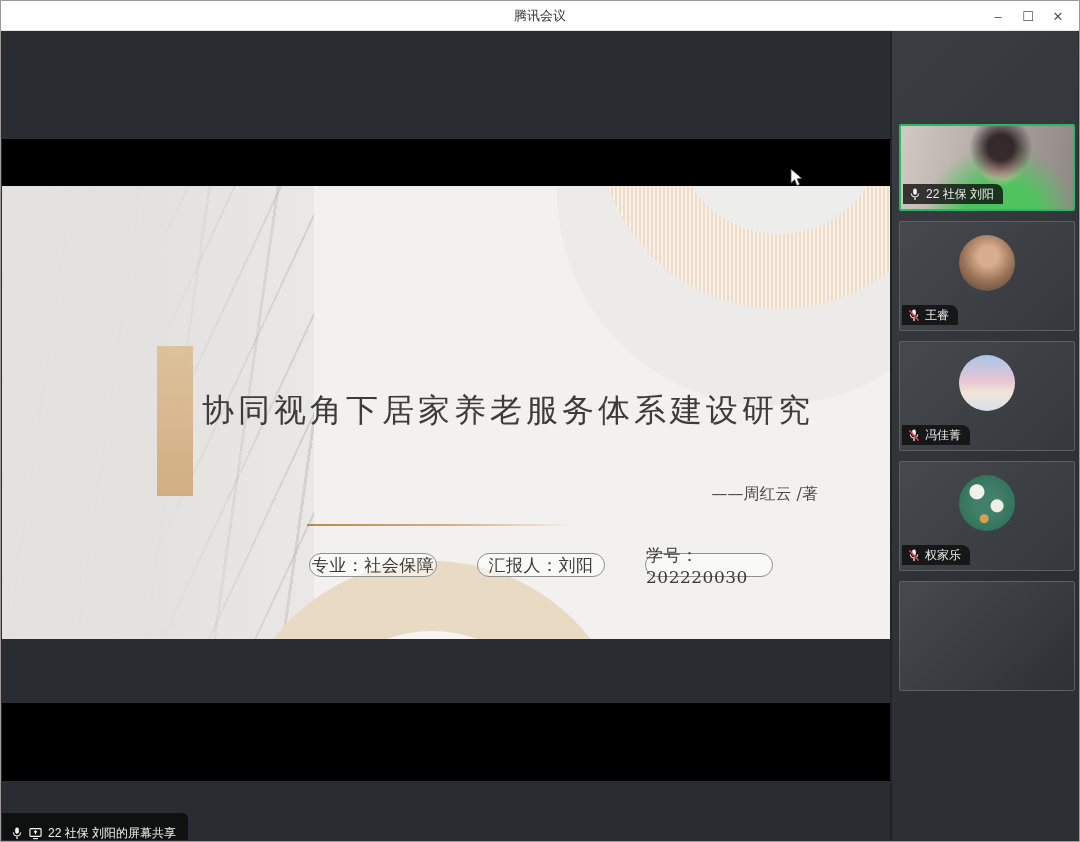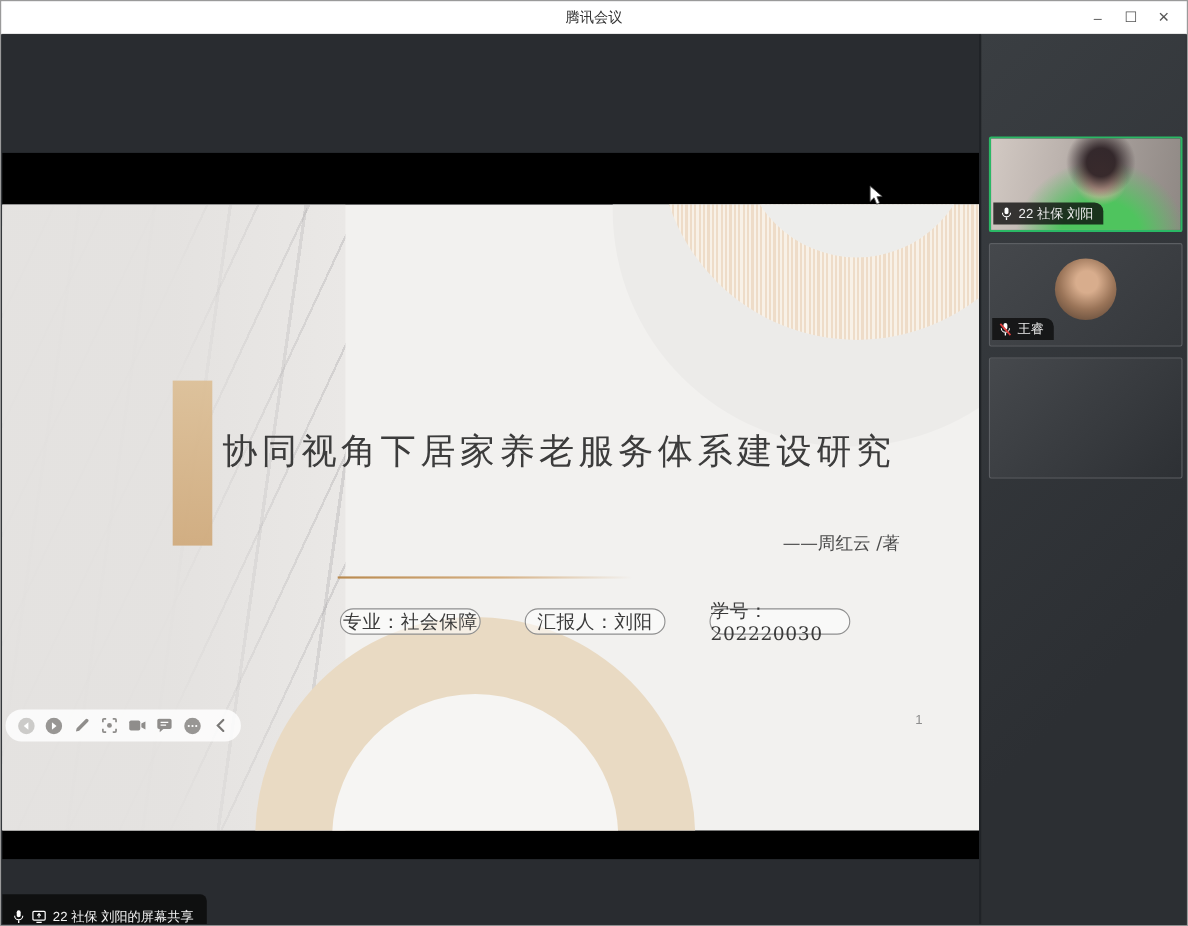--- a/index.html
+++ b/index.html
@@ -14,21 +14,21 @@
   .win-btn{width:30px;height:30px;display:flex;align-items:center;justify-content:center;
            color:#555;font-size:13px;cursor:default;}
   
   .app-body{position:absolute;top:30px;left:1px;right:1px;bottom:1px;display:flex;}
   .main{position:relative;width:888px;height:100%;background:#292c30;overflow:hidden;flex:0 0 888px;}
   
   .band{position:absolute;left:0;width:100%;background:#000;}
   .band.top{top:108px;height:47px;}
   .band.bottom{top:672px;height:78px;}
   
-  .slide{position:absolute;left:0;top:155px;width:888px;height:569px;background:#f2f1ef;overflow:hidden;}
+  .slide{position:absolute;left:0;top:155px;width:888px;height:453px;background:#f2f1ef;overflow:hidden;}
   .marble{position:absolute;left:0;top:0;bottom:0;width:312px;z-index:1;
     background:
       linear-gradient(to right, rgba(228,226,224,.96) 50%, rgba(242,241,239,0) 100%),
       repeating-linear-gradient(115deg, rgba(148,146,150,.28) 0 2px, rgba(242,241,239,0) 2px 42px),
       repeating-linear-gradient(98deg, rgba(120,118,124,.20) 0 3px, rgba(242,241,239,0) 3px 68px),
       #eae8e6;}
   .circle-tr-bg{position:absolute;left:555px;top:-210px;width:430px;height:430px;border-radius:50%;
     background:#ecebe9;z-index:1;}
   .ring-tr{position:absolute;left:597px;top:-237px;width:360px;height:360px;border-radius:50%;z-index:1;
     background:repeating-linear-gradient(90deg,#eedcc8 0 2px,#f8f1e7 2px 4px);}
@@ -59,21 +59,21 @@
   .ppt-toolbar .tb{width:17px;height:17px;display:flex;align-items:center;justify-content:center;}
   
   .cursor{position:absolute;left:788px;top:137px;z-index:9;}
   
   .share-banner{position:absolute;left:0;top:782px;height:40px;z-index:9;
     background:rgba(10,10,10,.82);border-radius:0 6px 6px 0;display:flex;align-items:center;
     gap:6px;padding:0 12px 0 8px;color:#f2f2f2;font-size:12px;}
   
   .sidebar{flex:1;position:relative;background:linear-gradient(135deg,#3a3e42 0%,#2c2f33 70%);
     border-left:2px solid #202327;box-sizing:border-box;padding:93px 6px 0 7px;overflow:hidden;}
-  .tile{position:relative;width:176px;height:94px;margin-bottom:10px;box-sizing:border-box;
+  .tile{position:relative;width:176px;height:110px;margin-bottom:10px;box-sizing:border-box;
     background:linear-gradient(135deg,#45484c,#35383c);border:1px solid #5c5f63;border-radius:2px;}
   .tile.active{height:87px;border:2px solid #2ab865;}
   .video{position:absolute;inset:0;
     background:
       radial-gradient(circle at 58% 26%, rgba(42,30,34,.92) 11%, rgba(42,30,34,0) 27%),
       radial-gradient(circle at 58% 44%, #d8b4a2 9%, rgba(216,180,162,0) 22%),
       radial-gradient(ellipse at 58% 108%, #4fc45e 26%, rgba(79,196,94,0) 55%),
       linear-gradient(100deg,#d2c9c3 0%,#bcb3ae 35%,#a69e9a 60%,#8f8884 100%);}
   .avatar{position:absolute;left:50%;top:13px;transform:translateX(-50%);width:56px;height:56px;border-radius:50%;}
   .avatar.a2{background:radial-gradient(circle at 52% 38%, #d8ad8d 22%, #9a7458 55%, #4c3a2e 100%);}
@@ -232,21 +232,49 @@
                 <rect x="4.2" y="0.6" width="3.6" height="6.2" rx="1.8" fill="#fff"></rect>
                 <path d="M2.3 5.4 a3.7 3.7 0 0 0 7.4 0" stroke="#fff" stroke-width="1" fill="none"></path>
                 <line x1="6" y1="9.6" x2="6" y2="12" stroke="#fff" stroke-width="1.2"></line>
                 <line x1="1.4" y1="1.4" x2="10.6" y2="11.6" stroke="#e03e3e" stroke-width="1.6"></line>
               </svg>
             </span>
           <span>王睿</span>
         </div>
       </div>
 
-
+      <div class="tile">
+        <div class="avatar a3"></div>
+        <div class="name-badge">
+          <span class="micwrap">
+            <svg width="12" height="13" viewBox="0 0 12 13">
+                <rect x="4.2" y="0.6" width="3.6" height="6.2" rx="1.8" fill="#fff"></rect>
+                <path d="M2.3 5.4 a3.7 3.7 0 0 0 7.4 0" stroke="#fff" stroke-width="1" fill="none"></path>
+                <line x1="6" y1="9.6" x2="6" y2="12" stroke="#fff" stroke-width="1.2"></line>
+                <line x1="1.4" y1="1.4" x2="10.6" y2="11.6" stroke="#e03e3e" stroke-width="1.6"></line>
+              </svg>
+            </span>
+          <span>冯佳菁</span>
+        </div>
+      </div>
+
+      <div class="tile">
+        <div class="avatar a4"></div>
+        <div class="name-badge">
+          <span class="micwrap">
+            <svg width="12" height="13" viewBox="0 0 12 13">
+                <rect x="4.2" y="0.6" width="3.6" height="6.2" rx="1.8" fill="#fff"></rect>
+                <path d="M2.3 5.4 a3.7 3.7 0 0 0 7.4 0" stroke="#fff" stroke-width="1" fill="none"></path>
+                <line x1="6" y1="9.6" x2="6" y2="12" stroke="#fff" stroke-width="1.2"></line>
+                <line x1="1.4" y1="1.4" x2="10.6" y2="11.6" stroke="#e03e3e" stroke-width="1.6"></line>
+              </svg>
+            </span>
+          <span>权家乐</span>
+        </div>
+      </div>
 
 
 
       <div class="tile partial"></div>
 
     </div>
   </div>
 </div>
 
 </body></html>

